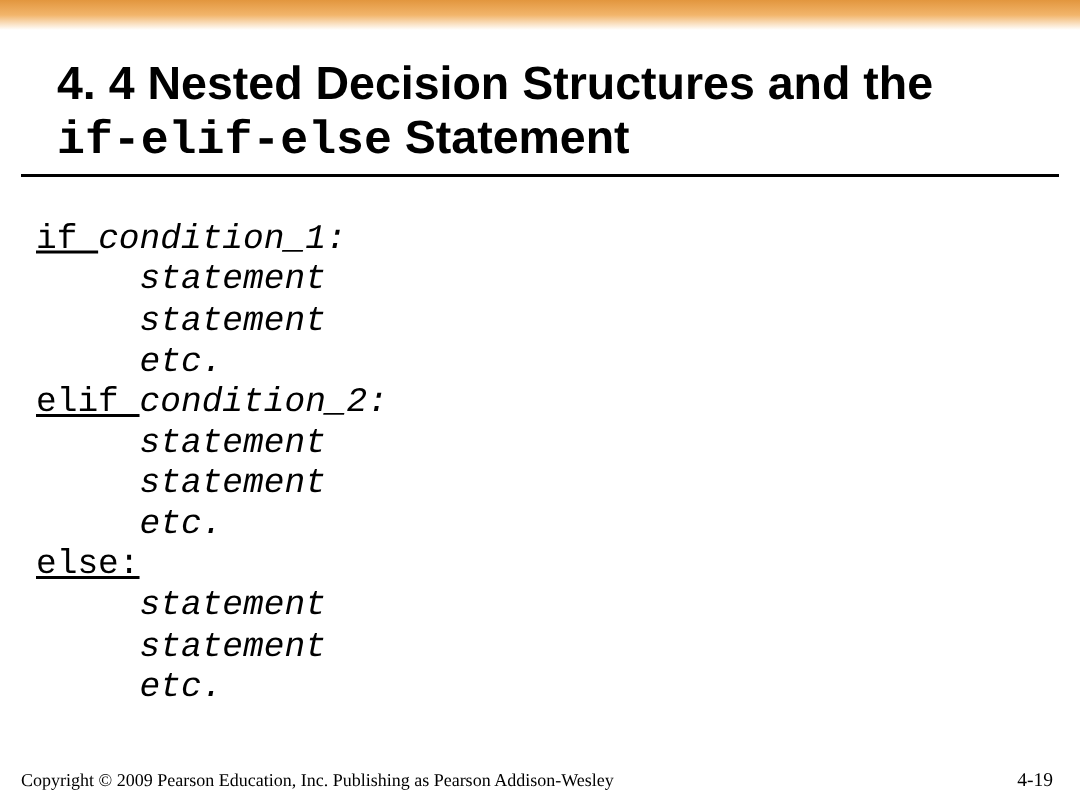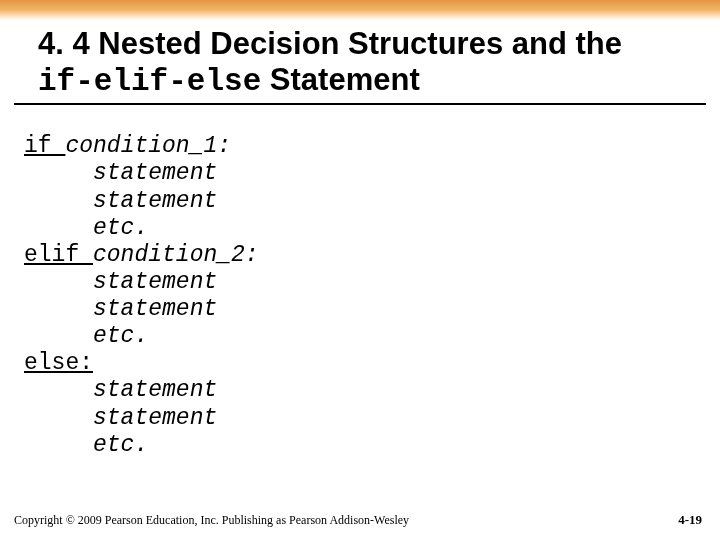--- a/index.html
+++ b/index.html
@@ -17,21 +17,21 @@
     width: 720px;
     height: 540px;
     box-sizing: border-box;
   }
   .top-bar {
     height: 20px;
     width: 100%;
     background: linear-gradient(to bottom, #e2963e 0%, #f2b56b 50%, #ffffff 100%);
   }
   .title {
-    padding: 6px 24px 0 24px;
+    padding: 18px 24px 0 24px;
     font-size: 31px;
     font-weight: bold;
     line-height: 1.15;
     border-bottom: 2px solid #000;
     margin: 0 14px 0 14px;
     padding-bottom: 4px;
   }
   .title .mono {
     font-family: "Courier New", Courier, monospace;
     font-weight: bold;
@@ -69,21 +69,20 @@
     bottom: 12px;
     font-size: 12px;
     font-family: "Times New Roman", Times, serif;
   }
   .pagenum {
     position: absolute;
     right: 18px;
     bottom: 12px;
     font-size: 13px;
     font-family: "Times New Roman", Times, serif;
-    font-weight: bold;
   }
 </style>
 </head>
 <body>
 
 <div class="slide">
   <div class="top-bar"></div>
 
   <div class="title">
     <span>4. 4 Nested Decision Structures and the </span><span class="mono">if-elif-else</span><span> Statement</span>

